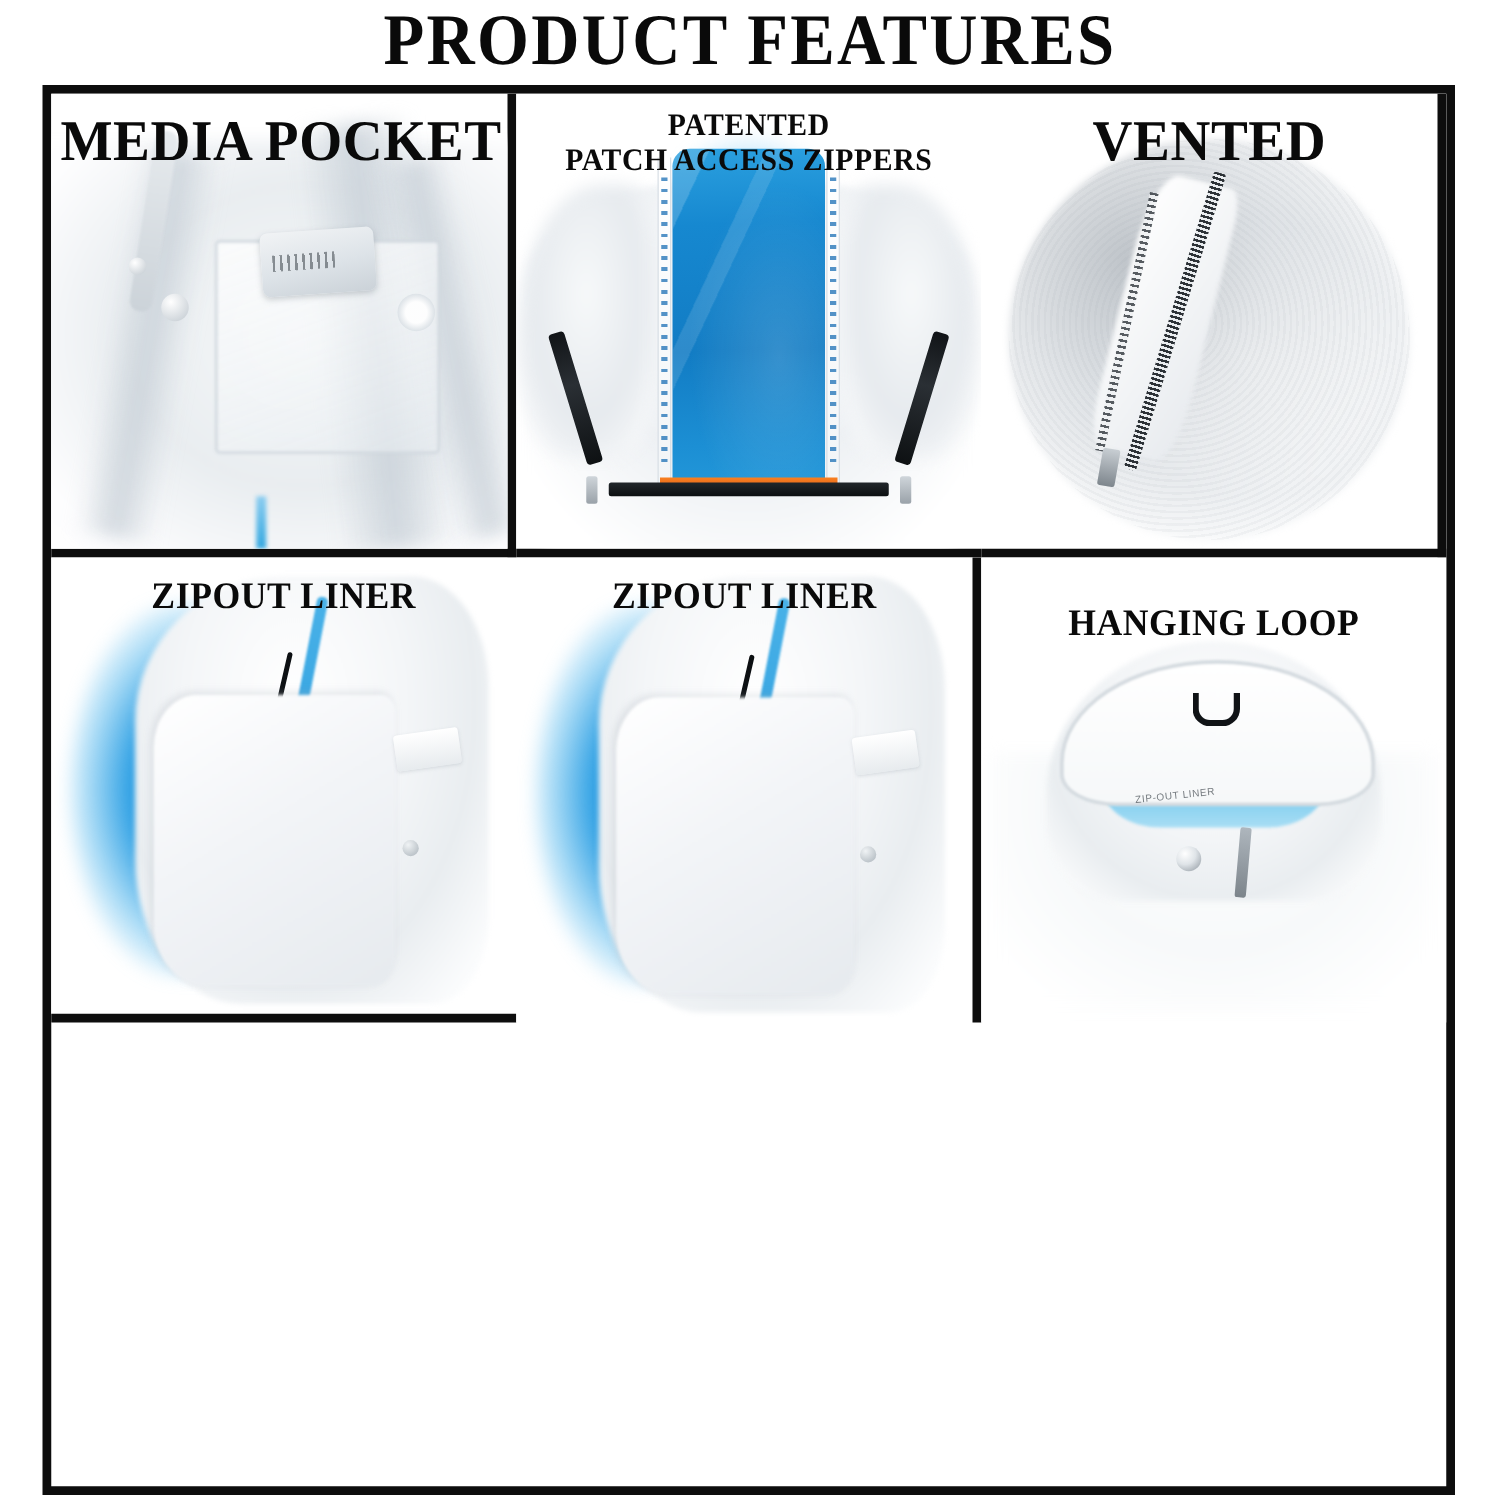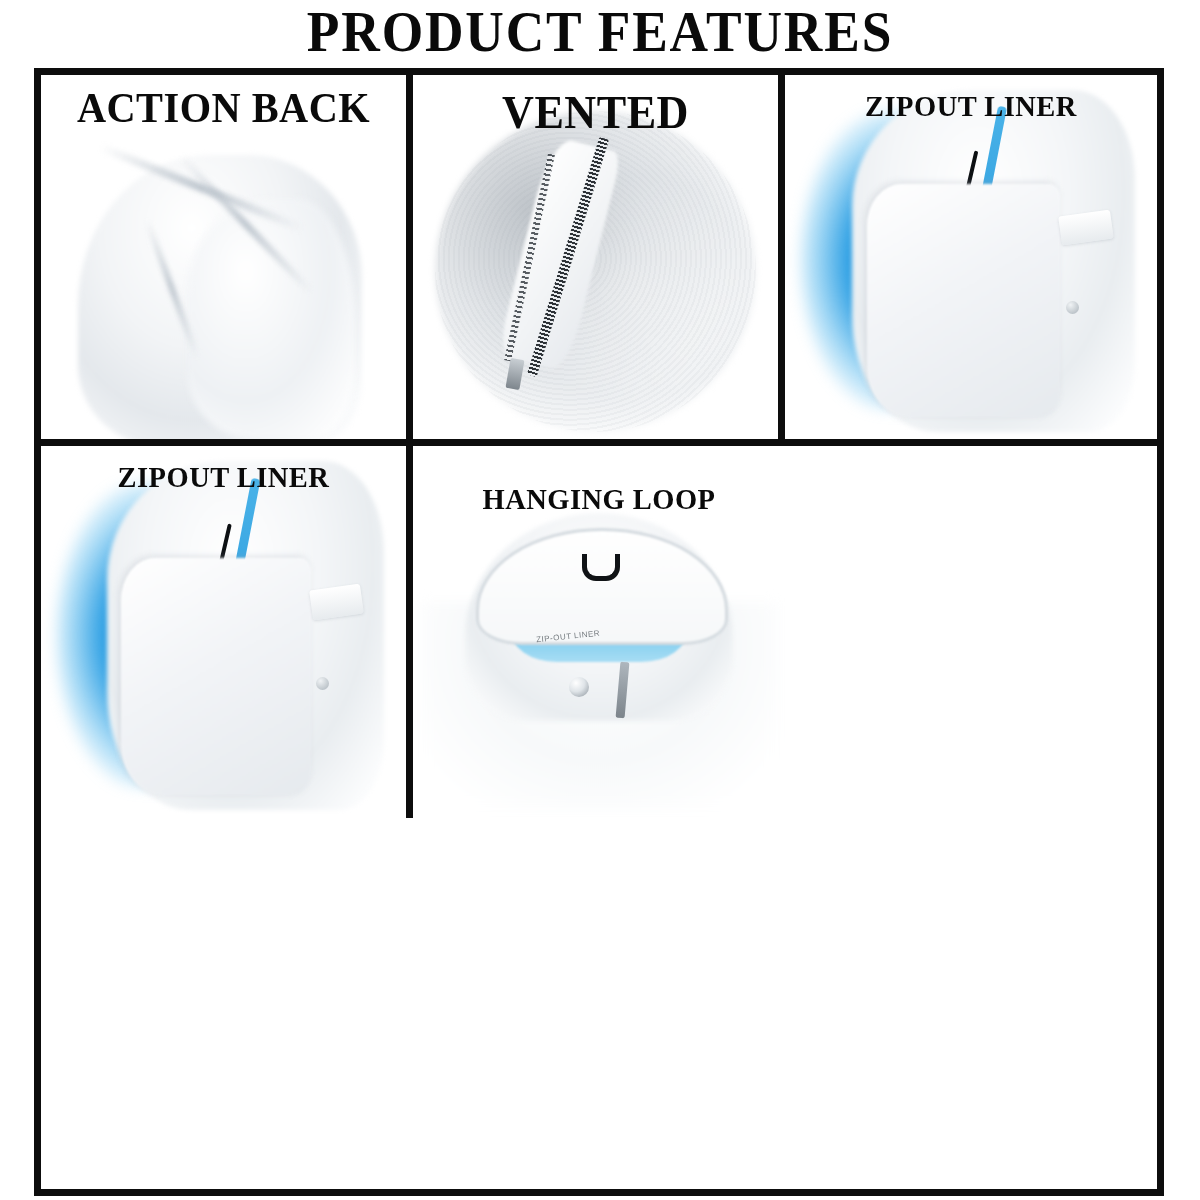--- a/index.html
+++ b/index.html
@@ -536,34 +536,61 @@
 </head>
 <body>
 
 <div id="sheet">
 
   <div id="page-title">PRODUCT FEATURES</div>
 
   <div id="grid">
 
 
-
-
-    <div class="cell c4 row2 col1">
+    <div class="cell c2 row1 col2">
       <div class="photo">
-        <div class="shoulder"></div>
-        <div class="arm"></div>
-        <div class="seam" style="left:14%;top:30%;width:60%;height:8px;transform:rotate(22deg);"></div>
-        <div class="seam" style="left:30%;top:40%;width:52%;height:7px;transform:rotate(46deg);"></div>
-        <div class="seam" style="left:16%;top:58%;width:40%;height:6px;transform:rotate(70deg);"></div>
-      </div>
-      <div class="cell-title ct-l">
-        <span class="t-line">ACTION BACK</span>
+        <div class="cloth"></div>
+        <div class="fold" style="left:12%;top:12%;width:18%;height:86%;transform:rotate(10deg);"></div>
+        <div class="fold" style="left:58%;top:6%;width:26%;height:94%;transform:rotate(-6deg);"></div>
+        <div class="fold" style="left:80%;top:14%;width:16%;height:84%;transform:rotate(-12deg);"></div>
+        <div class="strapv"></div>
+        <div class="bead" style="left:24%;top:44%;"></div>
+        <div class="bead" style="left:17%;top:36%;width:14px;height:14px;"></div>
+        <div class="pocket"></div>
+        <div class="device"></div>
+        <div class="logo"></div>
+        <div class="bluebit"></div>
+      </div>
+      <div class="cell-title ct-xl">
+        <span class="t-line">MEDIA POCKET</span>
       </div>
     </div>
+
+    <div class="cell c3 row1 col3">
+      <div class="photo">
+        <div class="jacket"></div>
+        <div class="shoulderL"></div>
+        <div class="shoulderR"></div>
+        <div class="blueglow"></div>
+        <div class="bluepanel"></div>
+        <div class="tapeL"></div>
+        <div class="tapeR"></div>
+        <div class="zipL"></div>
+        <div class="zipR"></div>
+        <div class="orange"></div>
+        <div class="blackbar"></div>
+        <div class="pullL"></div>
+        <div class="pullR"></div>
+      </div>
+      <div class="cell-title ct-s">
+        <span class="t-line">PATENTED</span>
+        <span class="t-line">PATCH ACCESS ZIPPERS</span>
+      </div>
+    </div>
+
 
     <div class="cell c5 row2 col2">
       <div class="photo">
         <div class="leather"></div>
         <div class="grain"></div>
         <div class="flap"></div>
         <div class="zipper2"></div>
         <div class="zipper"></div>
         <div class="zippull2"></div>
       </div>

